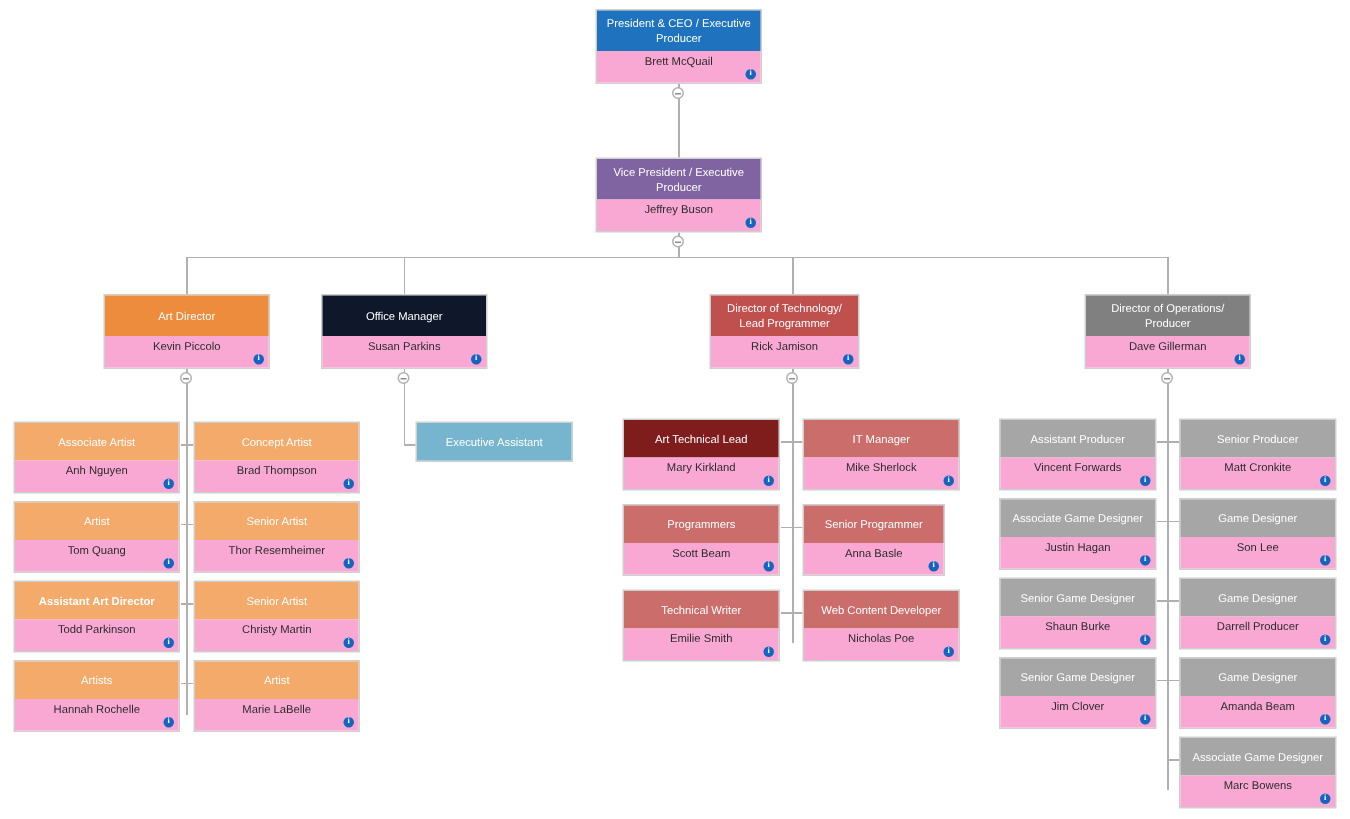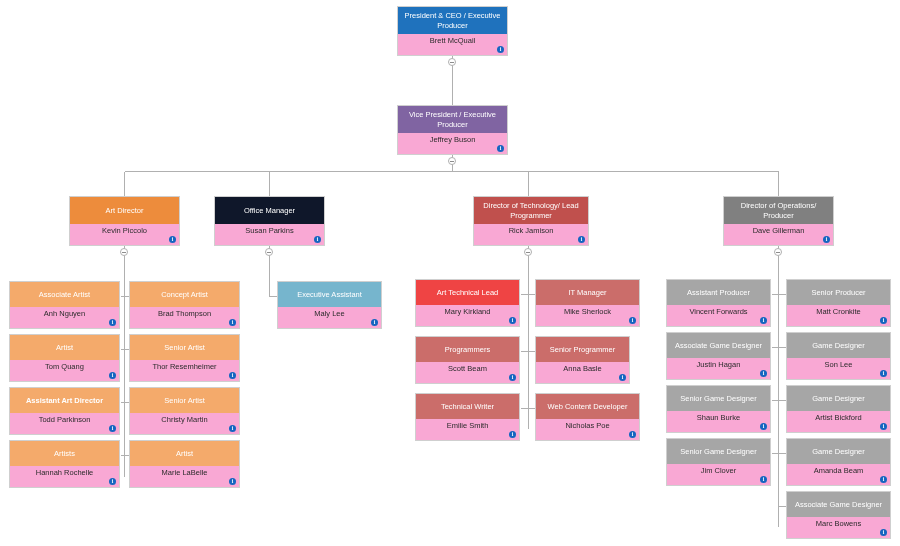--- a/index.html
+++ b/index.html
@@ -159,21 +159,21 @@
           <span class="info-icon">i</span>
         </div>
       </div>
       <div class="node n-lvl3" style="left: 214px; top: 196px; width: 111px;">
         <div class="node-title" style="background: #0f172a;">Office Manager</div>
         <div class="node-body">
           <span>Susan Parkins</span>
           <span class="info-icon">i</span>
         </div>
       </div>
-      <div class="node n-lvl3" style="left: 473px; top: 196px; width: 116px;">
+      <div class="node n-lvl3" style="left: 473px; top: 196px; width: 100px;">
         <div class="node-title" style="background: rgb(192, 80, 77);">Director of Technology/ Lead Programmer</div>
         <div class="node-body">
           <span>Rick Jamison</span>
           <span class="info-icon">i</span>
         </div>
       </div>
       <div class="node n-lvl3" style="left: 723px; top: 196px; width: 111px;">
         <div class="node-title" style="background: rgb(128, 128, 128);">Director of Operations/ Producer</div>
         <div class="node-body">
           <span>Dave Gillerman</span>
@@ -231,27 +231,23 @@
       </div>
       <div class="node n-lvl4" style="left: 129px; top: 440px; width: 111px;">
         <div class="node-title" style="background: rgb(244, 170, 107);">Artist</div>
         <div class="node-body">
           <span>Marie LaBelle</span>
           <span class="info-icon">i</span>
         </div>
       </div>
       <div class="node n-lvl4" style="left: 277px; top: 281px; width: 105px;">
         <div class="node-title" style="background: rgb(118, 181, 205); text-align: right;">Executive Assistant</div>
-        <div class="node-body">
-          <span>Maly Lee</span>
-          <span class="info-icon">i</span>
-        </div>
       </div>
       <div class="node n-lvl4" style="left: 415px; top: 279px; width: 105px;">
-        <div class="node-title" style="background: #ef4444;">Art Technical Lead</div>
+        <div class="node-title" style="background: #7f1d1d;">Art Technical Lead</div>
         <div class="node-body">
           <span>Mary Kirkland</span>
           <span class="info-icon">i</span>
         </div>
       </div>
       <div class="node n-lvl4" style="left: 535px; top: 279px; width: 105px;">
         <div class="node-title" style="background: rgb(203, 109, 106);">IT Manager</div>
         <div class="node-body">
           <span>Mike Sherlock</span>
           <span class="info-icon">i</span>
@@ -316,21 +312,21 @@
       <div class="node n-lvl4" style="left: 666px; top: 385px; width: 105px;">
         <div class="node-title" style="background: rgb(166, 166, 166);">Senior Game Designer</div>
         <div class="node-body">
           <span>Shaun Burke</span>
           <span class="info-icon">i</span>
         </div>
       </div>
       <div class="node n-lvl4" style="left: 786px; top: 385px; width: 105px;">
         <div class="node-title" style="background: rgb(166, 166, 166);">Game Designer</div>
         <div class="node-body">
-          <span>Artist Bickford</span>
+          <span>Darrell Producer</span>
           <span class="info-icon">i</span>
         </div>
       </div>
       <div class="node n-lvl4" style="left: 666px; top: 438px; width: 105px;">
         <div class="node-title" style="background: rgb(166, 166, 166);">Senior Game Designer</div>
         <div class="node-body">
           <span>Jim Clover</span>
           <span class="info-icon">i</span>
         </div>
       </div>

